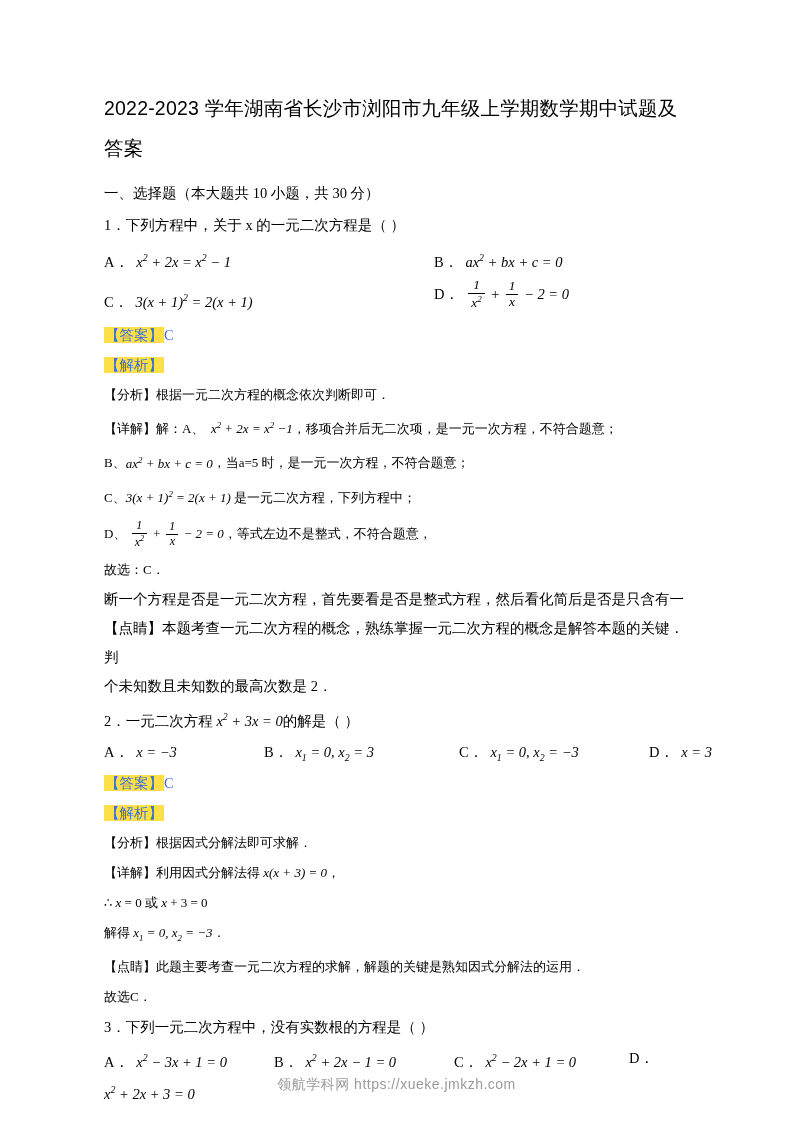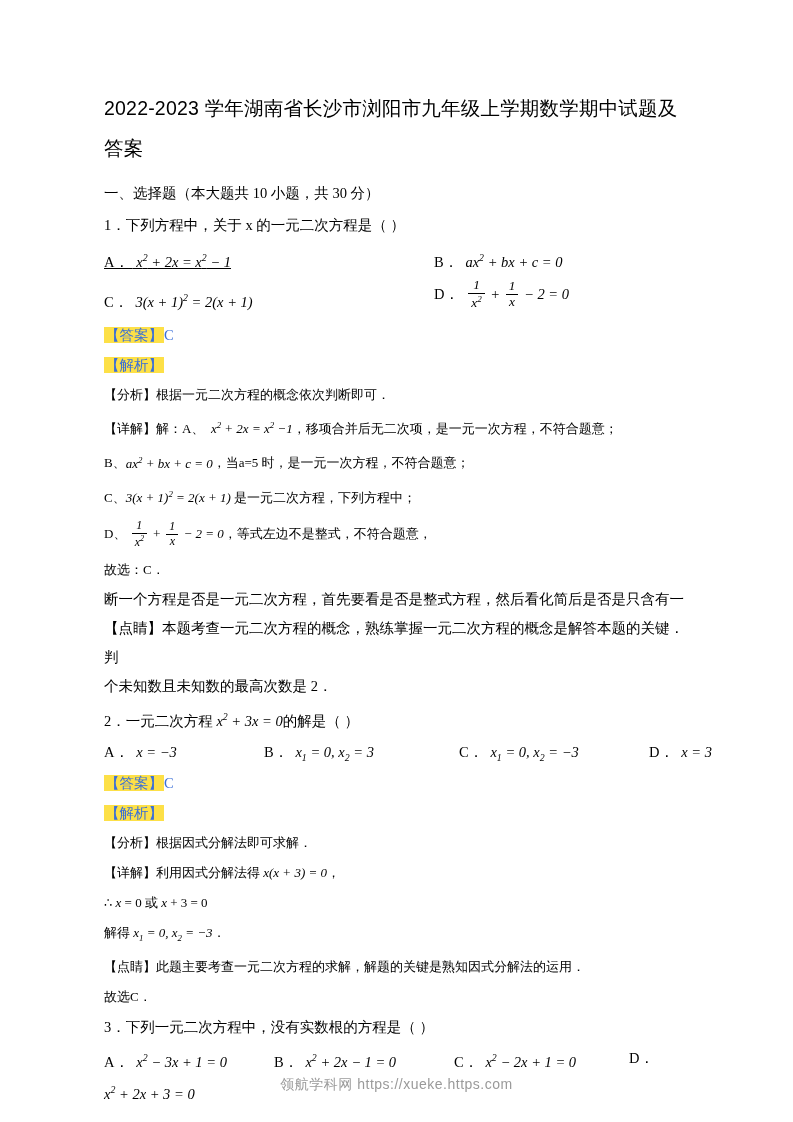--- a/index.html
+++ b/index.html
@@ -129,21 +129,21 @@
 
 <div class="page">
 
   <h1 class="doc-title">2022-2023 学年湖南省长沙市浏阳市九年级上学期数学期中试题及答案</h1>
 
   <p class="section-head">一、选择题（本大题共 10 小题，共 30 分）</p>
 
   <p class="qline">1．下列方程中，关于 x 的一元二次方程是（      ）</p>
 
   <div class="opt-row tall">
-    <span class="opt" style="left:0;text-decoration:underline;">
+    <span class="opt" style="left:0;">
       <span>A．</span>
       <span class="mathi">&nbsp;x<sup>2</sup> + 2x = x<sup>2</sup> − 1</span>
     </span>
     <span class="opt" style="left:330px;">
       <span>B．</span>
       <span class="mathi">&nbsp;ax<sup>2</sup> + bx + c = 0</span>
     </span>
   </div>
 
   <div class="opt-row tall">
@@ -263,14 +263,14 @@
     <span class="opt" style="left:525px;">
       <span>D．</span>
     </span>
   </div>
   <div class="opt-row">
     <span class="opt" style="left:0;">
       <span class="mathi">x<sup>2</sup> + 2x + 3 = 0</span>
     </span>
   </div>
 
-  <div class="footer">领航学科网 https://xueke.https.com</div>
+  <div class="footer">领航学科网 https://xueke.jmkzh.com</div>
 </div>
 
 </body></html>

